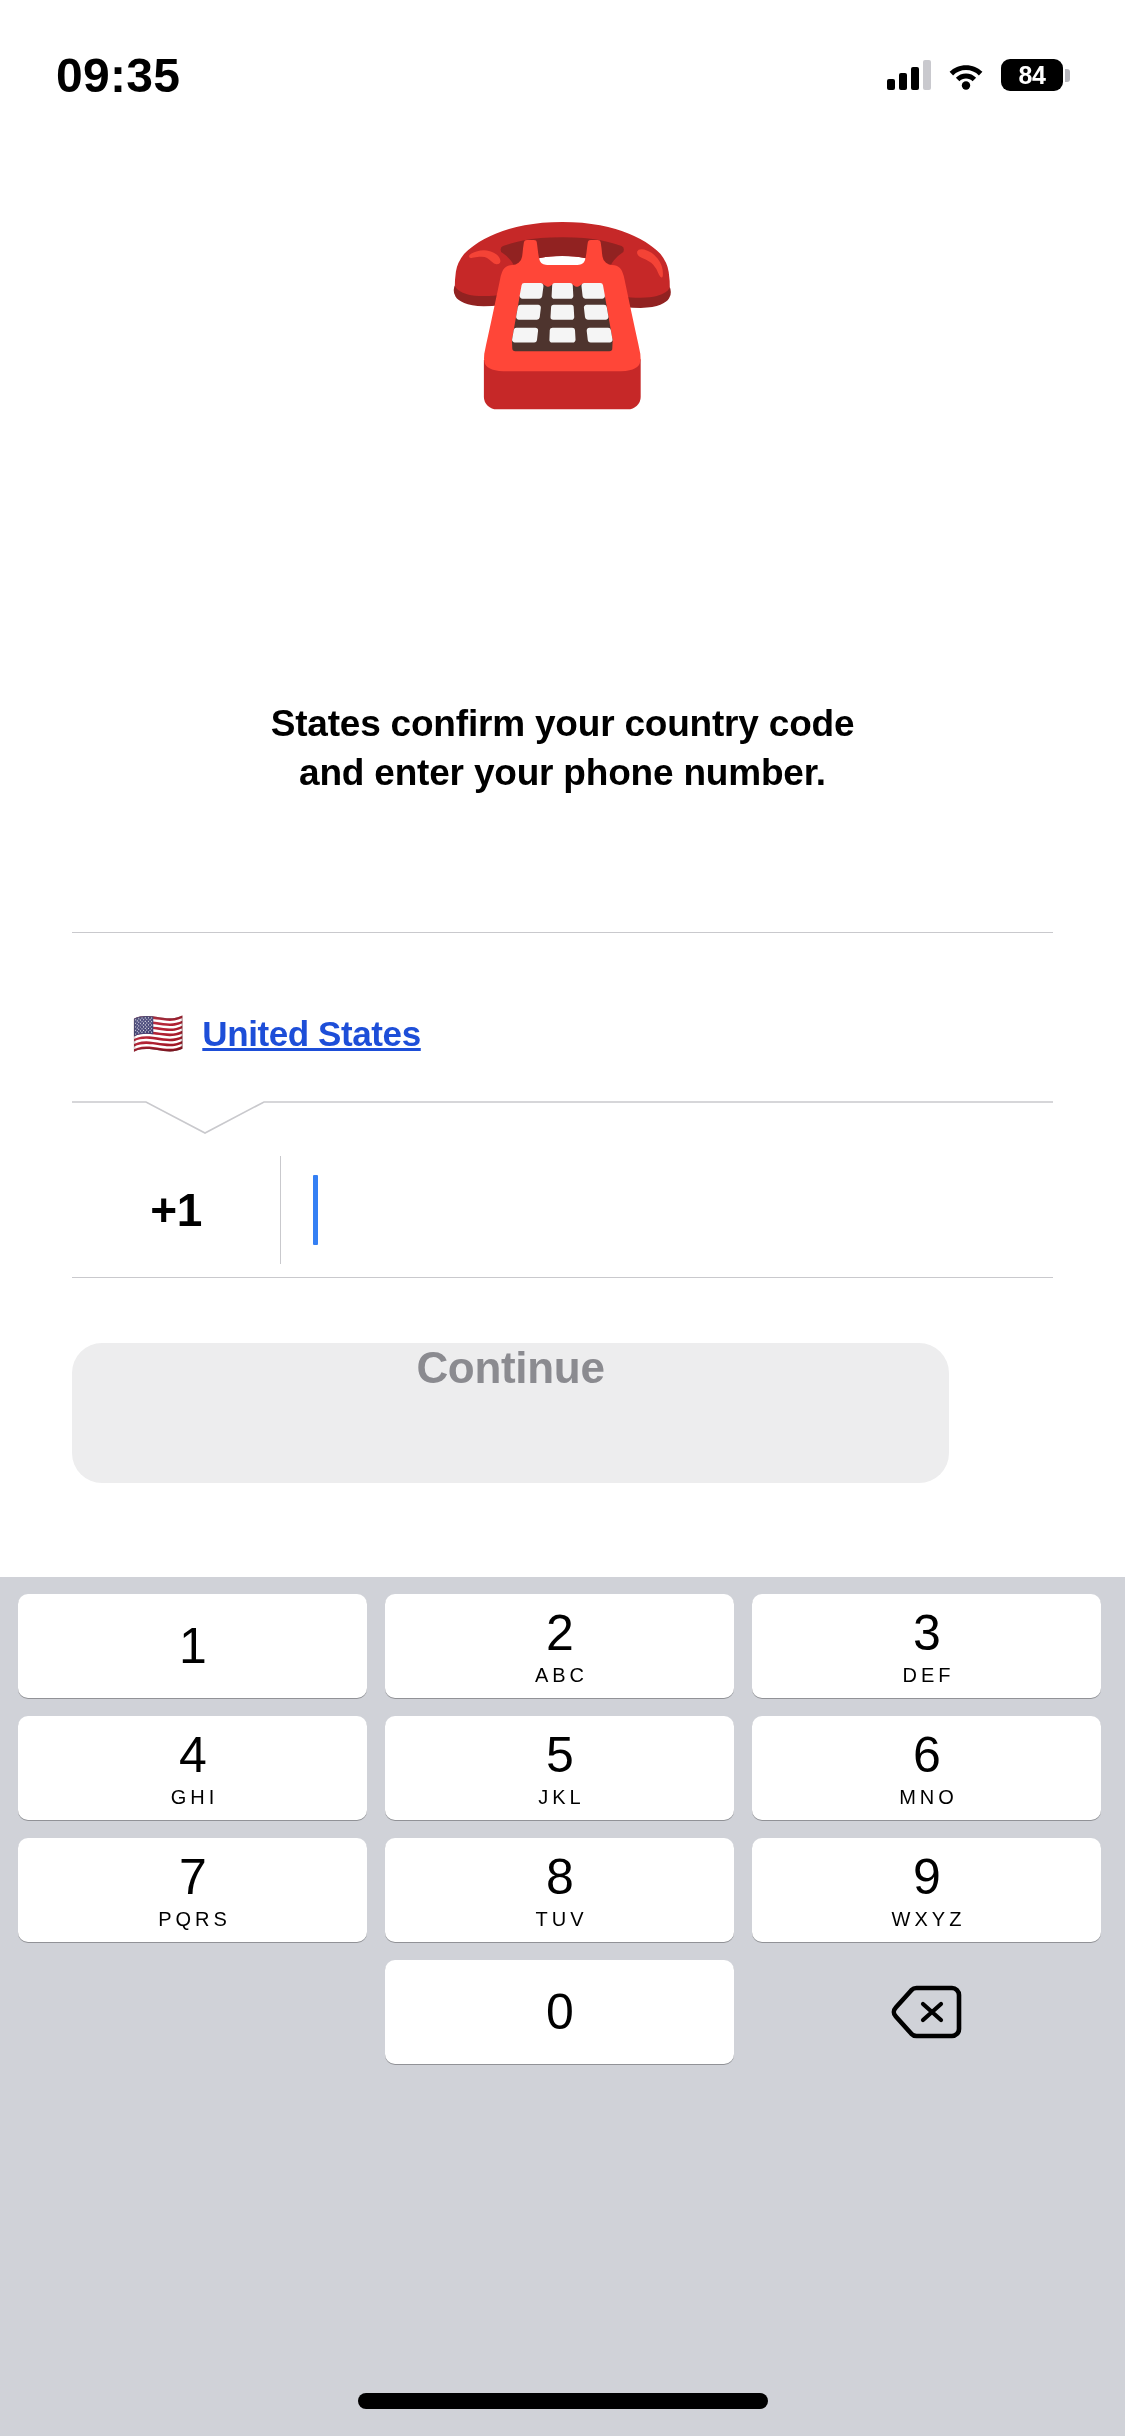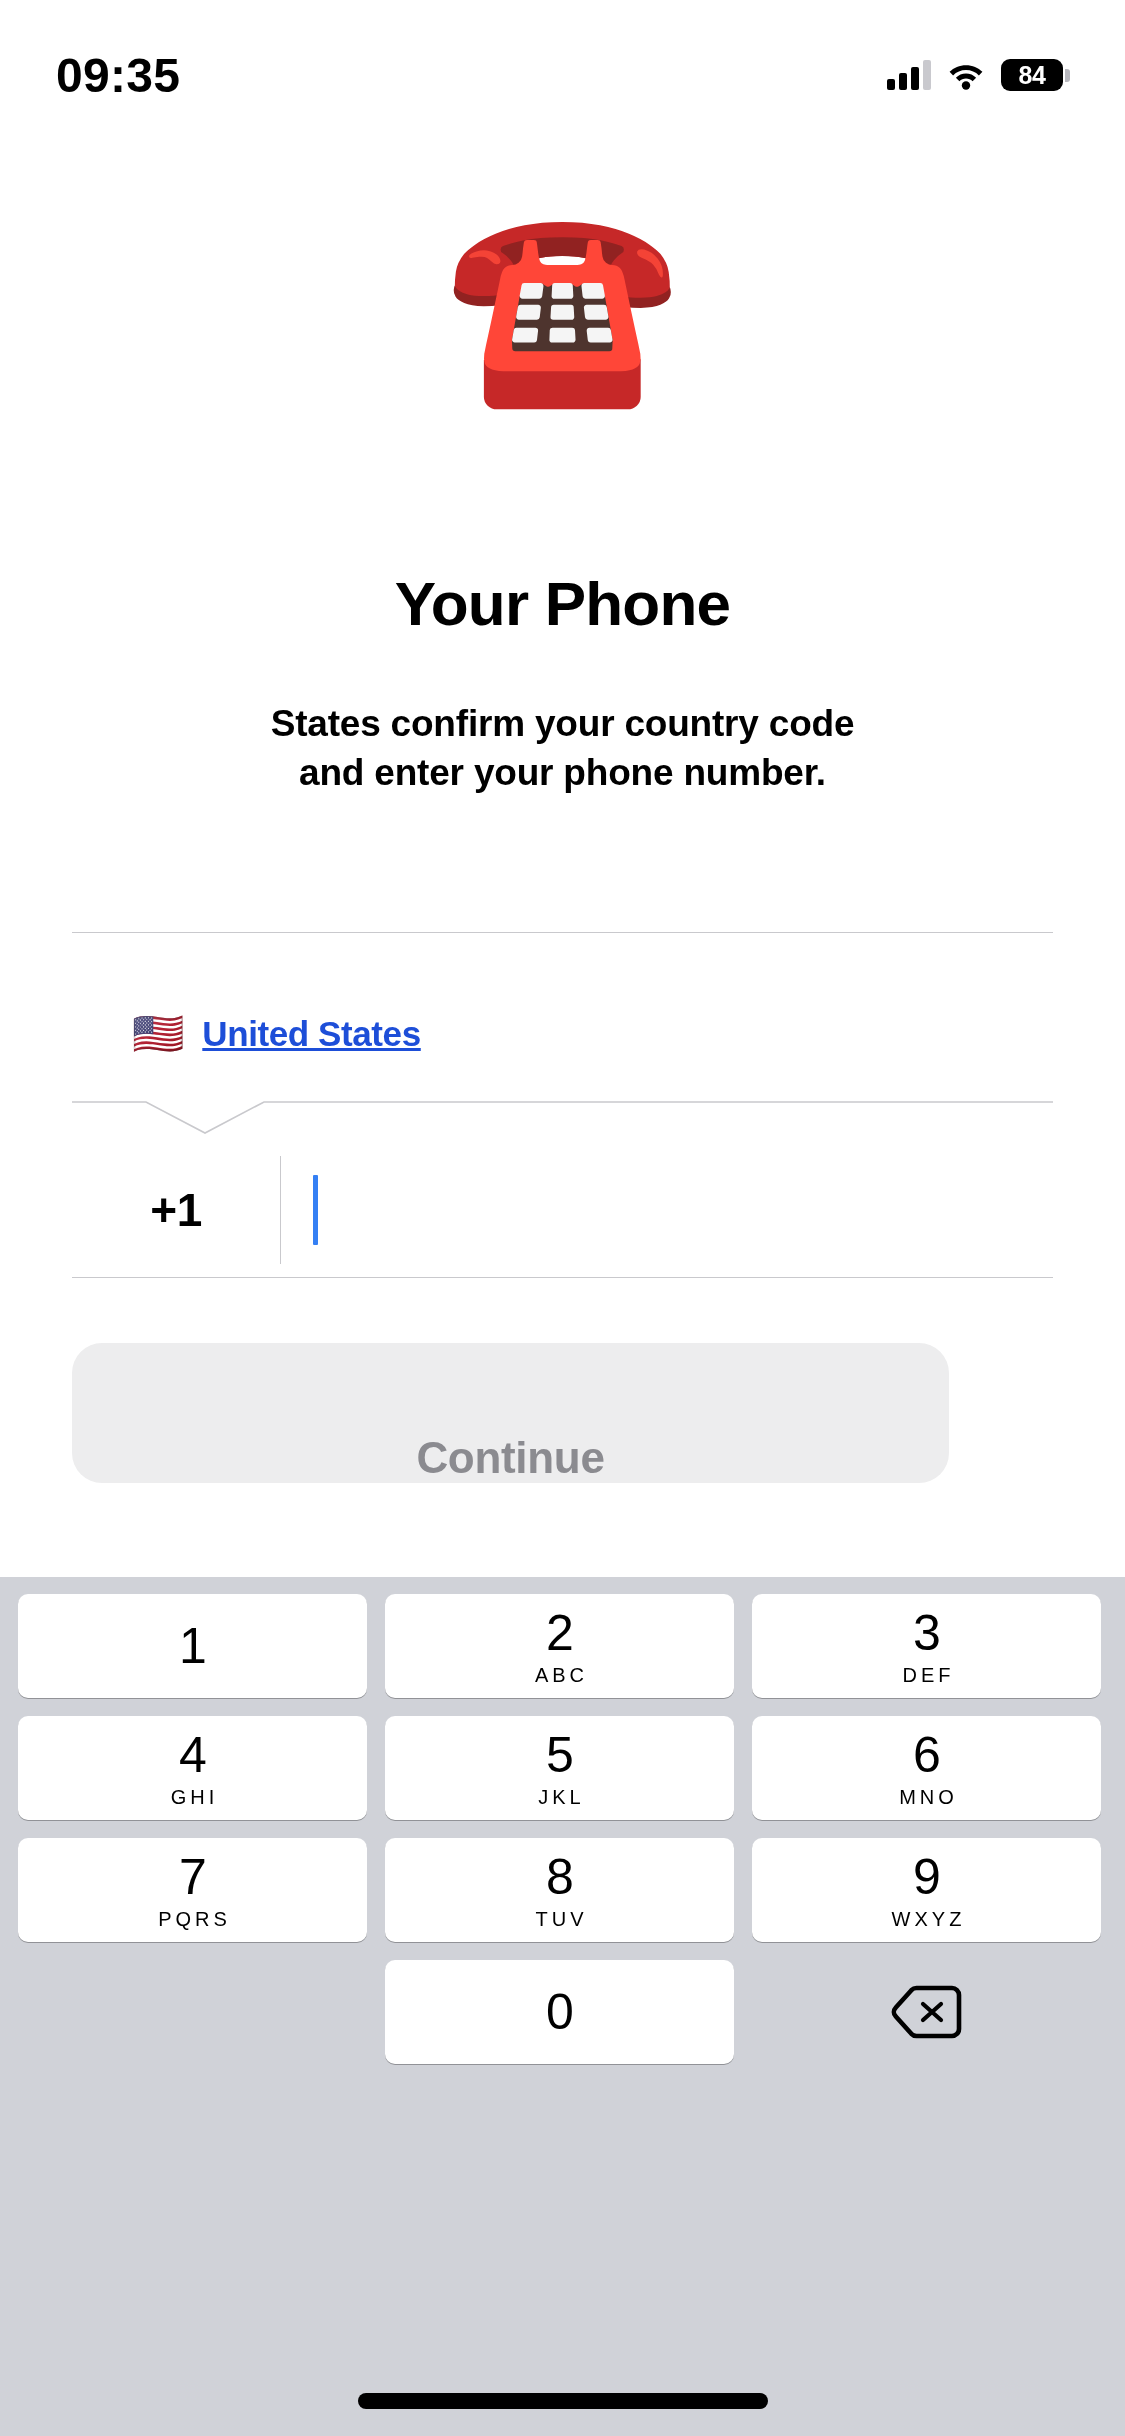--- a/index.html
+++ b/index.html
@@ -218,21 +218,21 @@
   .continue-btn {
     position: absolute;
     top: 1343px;
     left: 72px;
     width: 877px;
     height: 140px;
     border-radius: 30px;
     background: #ededee;
     border: none;
     display: flex;
-    align-items: flex-end;
+    align-items: flex-start;
     justify-content: center;
     cursor: pointer;
     font-family: inherit;
   }
   .continue-btn span {
     font-size: 44px;
     font-weight: bold;
     color: #8b8b90;
     letter-spacing: -0.3px;
   }
@@ -334,21 +334,20 @@
       </svg>
       <div class="battery">
         <span>84</span>
         <div class="cap"></div>
       </div>
     </div>
   </div>
 
   <div class="hero-emoji">☎️</div>
 
-  <div class="page-title">Your Phone</div>
   <div class="page-subtitle">
     <div>States confirm your country code</div>
     <div>and enter your phone number.</div>
   </div>
 
   <div class="divider-top"></div>
 
   <div class="country-row">
     <div class="country-flag">🇺🇸</div>
     <div class="country-name">United States</div>

